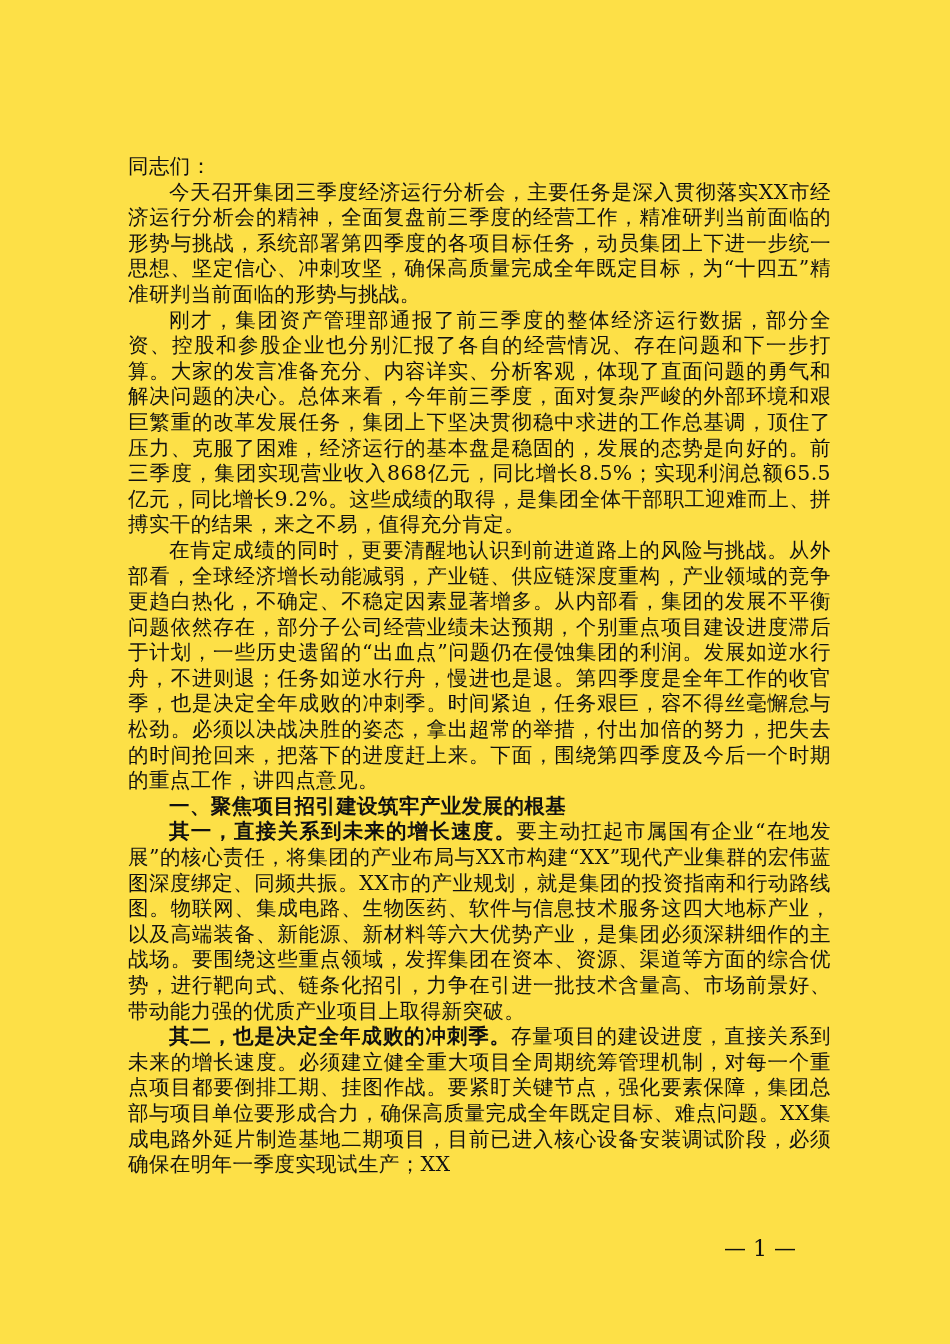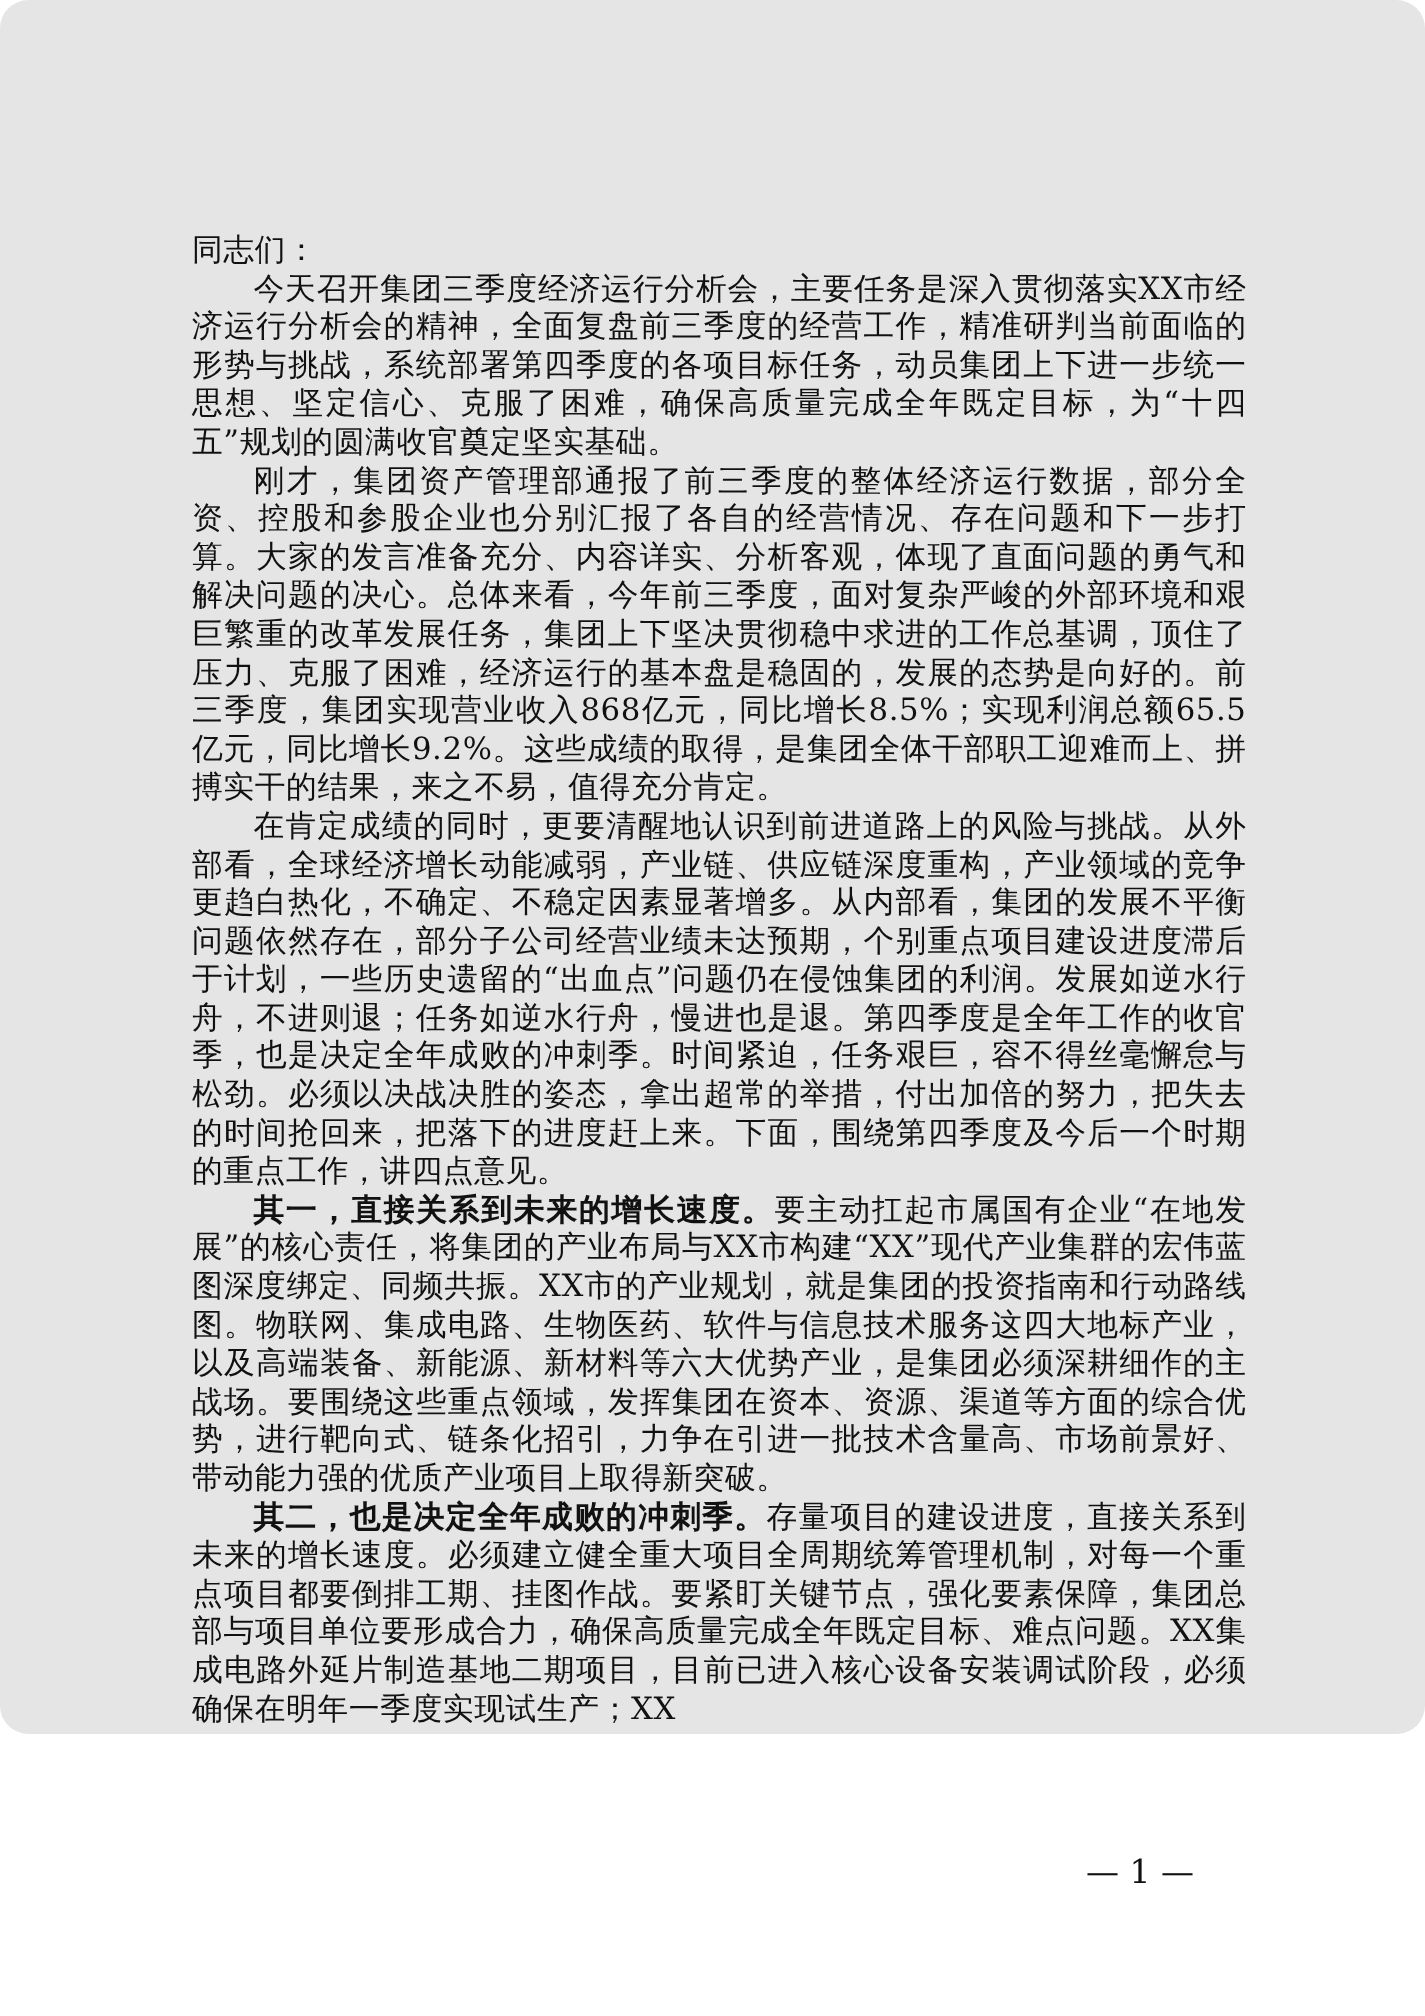--- a/index.html
+++ b/index.html
@@ -1,18 +1,18 @@
 <!DOCTYPE html>
 <html><head>
 <meta charset="utf-8">
 <style>
   html, body { margin: 0; padding: 0; background: #ffffff; }
   body { width: 950px; height: 1344px; position: relative; overflow: hidden; }
   .page {
-    position: absolute; left: 0; top: 0; width: 950px; height: 1156px; background: #e5e5e5; border-radius: 19px;
+    position: absolute; left: 0; top: 0; width: 950px; height: 1344px; background: #fde047;
   }
   .content {
     position: absolute; left: 128px; top: 154px; width: 703px;
     font-family: "DejaVu Serif", "Liberation Serif", serif;
     font-size: 20.5px; line-height: 25.6px; color: #111;
     text-align: justify; text-justify: inter-character;
     letter-spacing: 0.4px;
   }
   .content p { margin: 0; }
   .indent { text-indent: 2em; }
@@ -22,20 +22,21 @@
     position: absolute; left: 700px; top: 1236px; width: 120px; text-align: center;
     font-family: "DejaVu Serif", "Liberation Serif", serif; font-size: 22px; color: #111;
   }
 </style>
 </head>
 <body>
 
 <div class="page">
   <div class="content">
     <p>同志们：</p>
-    <p class="indent">今天召开集团三季度经济运行分析会，主要任务是深入贯彻落实XX市经济运行分析会的精神，全面复盘前三季度的经营工作，精准研判当前面临的形势与挑战，系统部署第四季度的各项目标任务，动员集团上下进一步统一思想、坚定信心、克服了困难，确保高质量完成全年既定目标，为“十四五”规划的圆满收官奠定坚实基础。</p>
+    <p class="indent">今天召开集团三季度经济运行分析会，主要任务是深入贯彻落实XX市经济运行分析会的精神，全面复盘前三季度的经营工作，精准研判当前面临的形势与挑战，系统部署第四季度的各项目标任务，动员集团上下进一步统一思想、坚定信心、冲刺攻坚，确保高质量完成全年既定目标，为“十四五”精准研判当前面临的形势与挑战。</p>
     <p class="indent">刚才，集团资产管理部通报了前三季度的整体经济运行数据，部分全资、控股和参股企业也分别汇报了各自的经营情况、存在问题和下一步打算。大家的发言准备充分、内容详实、分析客观，体现了直面问题的勇气和解决问题的决心。总体来看，今年前三季度，面对复杂严峻的外部环境和艰巨繁重的改革发展任务，集团上下坚决贯彻稳中求进的工作总基调，顶住了压力、克服了困难，经济运行的基本盘是稳固的，发展的态势是向好的。前三季度，集团实现营业收入868亿元，同比增长8.5%；实现利润总额65.5亿元，同比增长9.2%。这些成绩的取得，是集团全体干部职工迎难而上、拼搏实干的结果，来之不易，值得充分肯定。</p>
     <p class="indent">在肯定成绩的同时，更要清醒地认识到前进道路上的风险与挑战。从外部看，全球经济增长动能减弱，产业链、供应链深度重构，产业领域的竞争更趋白热化，不确定、不稳定因素显著增多。从内部看，集团的发展不平衡问题依然存在，部分子公司经营业绩未达预期，个别重点项目建设进度滞后于计划，一些历史遗留的“出血点”问题仍在侵蚀集团的利润。发展如逆水行舟，不进则退；任务如逆水行舟，慢进也是退。第四季度是全年工作的收官季，也是决定全年成败的冲刺季。时间紧迫，任务艰巨，容不得丝毫懈怠与松劲。必须以决战决胜的姿态，拿出超常的举措，付出加倍的努力，把失去的时间抢回来，把落下的进度赶上来。下面，围绕第四季度及今后一个时期的重点工作，讲四点意见。</p>
+    <p class="indent heading">一、聚焦项目招引建设筑牢产业发展的根基</p>
     <p class="indent"><span class="lead">其一，直接关系到未来的增长速度。</span><span>要主动扛起市属国有企业“在地发展”的核心责任，将集团的产业布局与XX市构建“XX”现代产业集群的宏伟蓝图深度绑定、同频共振。XX市的产业规划，就是集团的投资指南和行动路线图。物联网、集成电路、生物医药、软件与信息技术服务这四大地标产业，以及高端装备、新能源、新材料等六大优势产业，是集团必须深耕细作的主战场。要围绕这些重点领域，发挥集团在资本、资源、渠道等方面的综合优势，进行靶向式、链条化招引，力争在引进一批技术含量高、市场前景好、带动能力强的优质产业项目上取得新突破。</span></p>
     <p class="indent"><span class="lead">其二，也是决定全年成败的冲刺季。</span><span>存量项目的建设进度，直接关系到未来的增长速度。必须建立健全重大项目全周期统筹管理机制，对每一个重点项目都要倒排工期、挂图作战。要紧盯关键节点，强化要素保障，集团总部与项目单位要形成合力，确保高质量完成全年既定目标、难点问题。XX集成电路外延片制造基地二期项目，目前已进入核心设备安装调试阶段，必须确保在明年一季度实现试生产；XX</span></p>
   </div>
   <div class="page-number">— 1 —</div>
 </div>
 
 </body></html>

